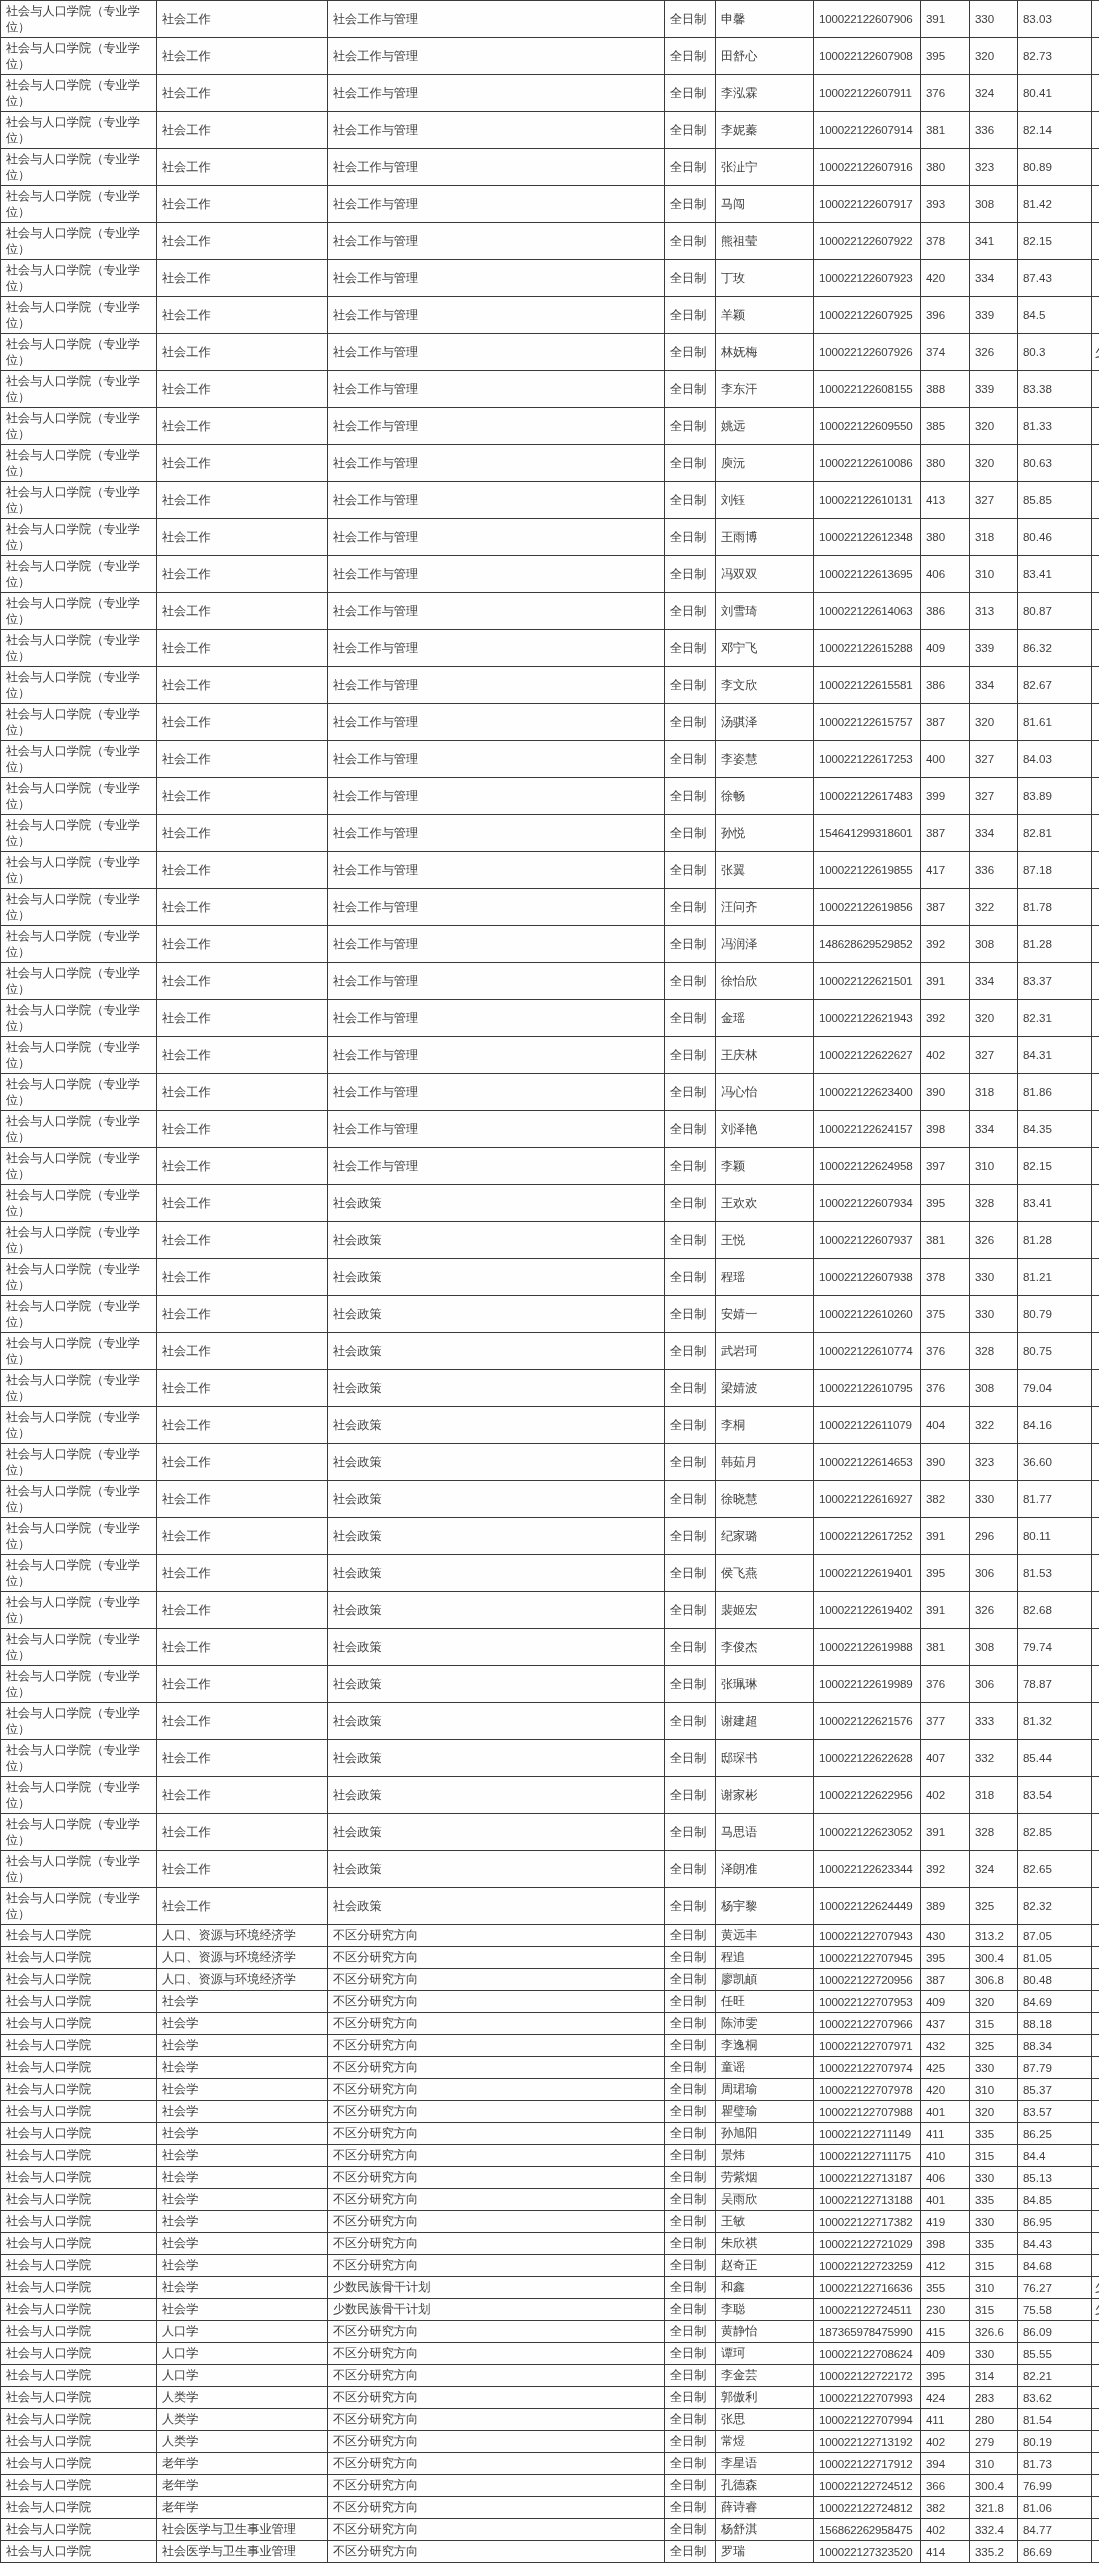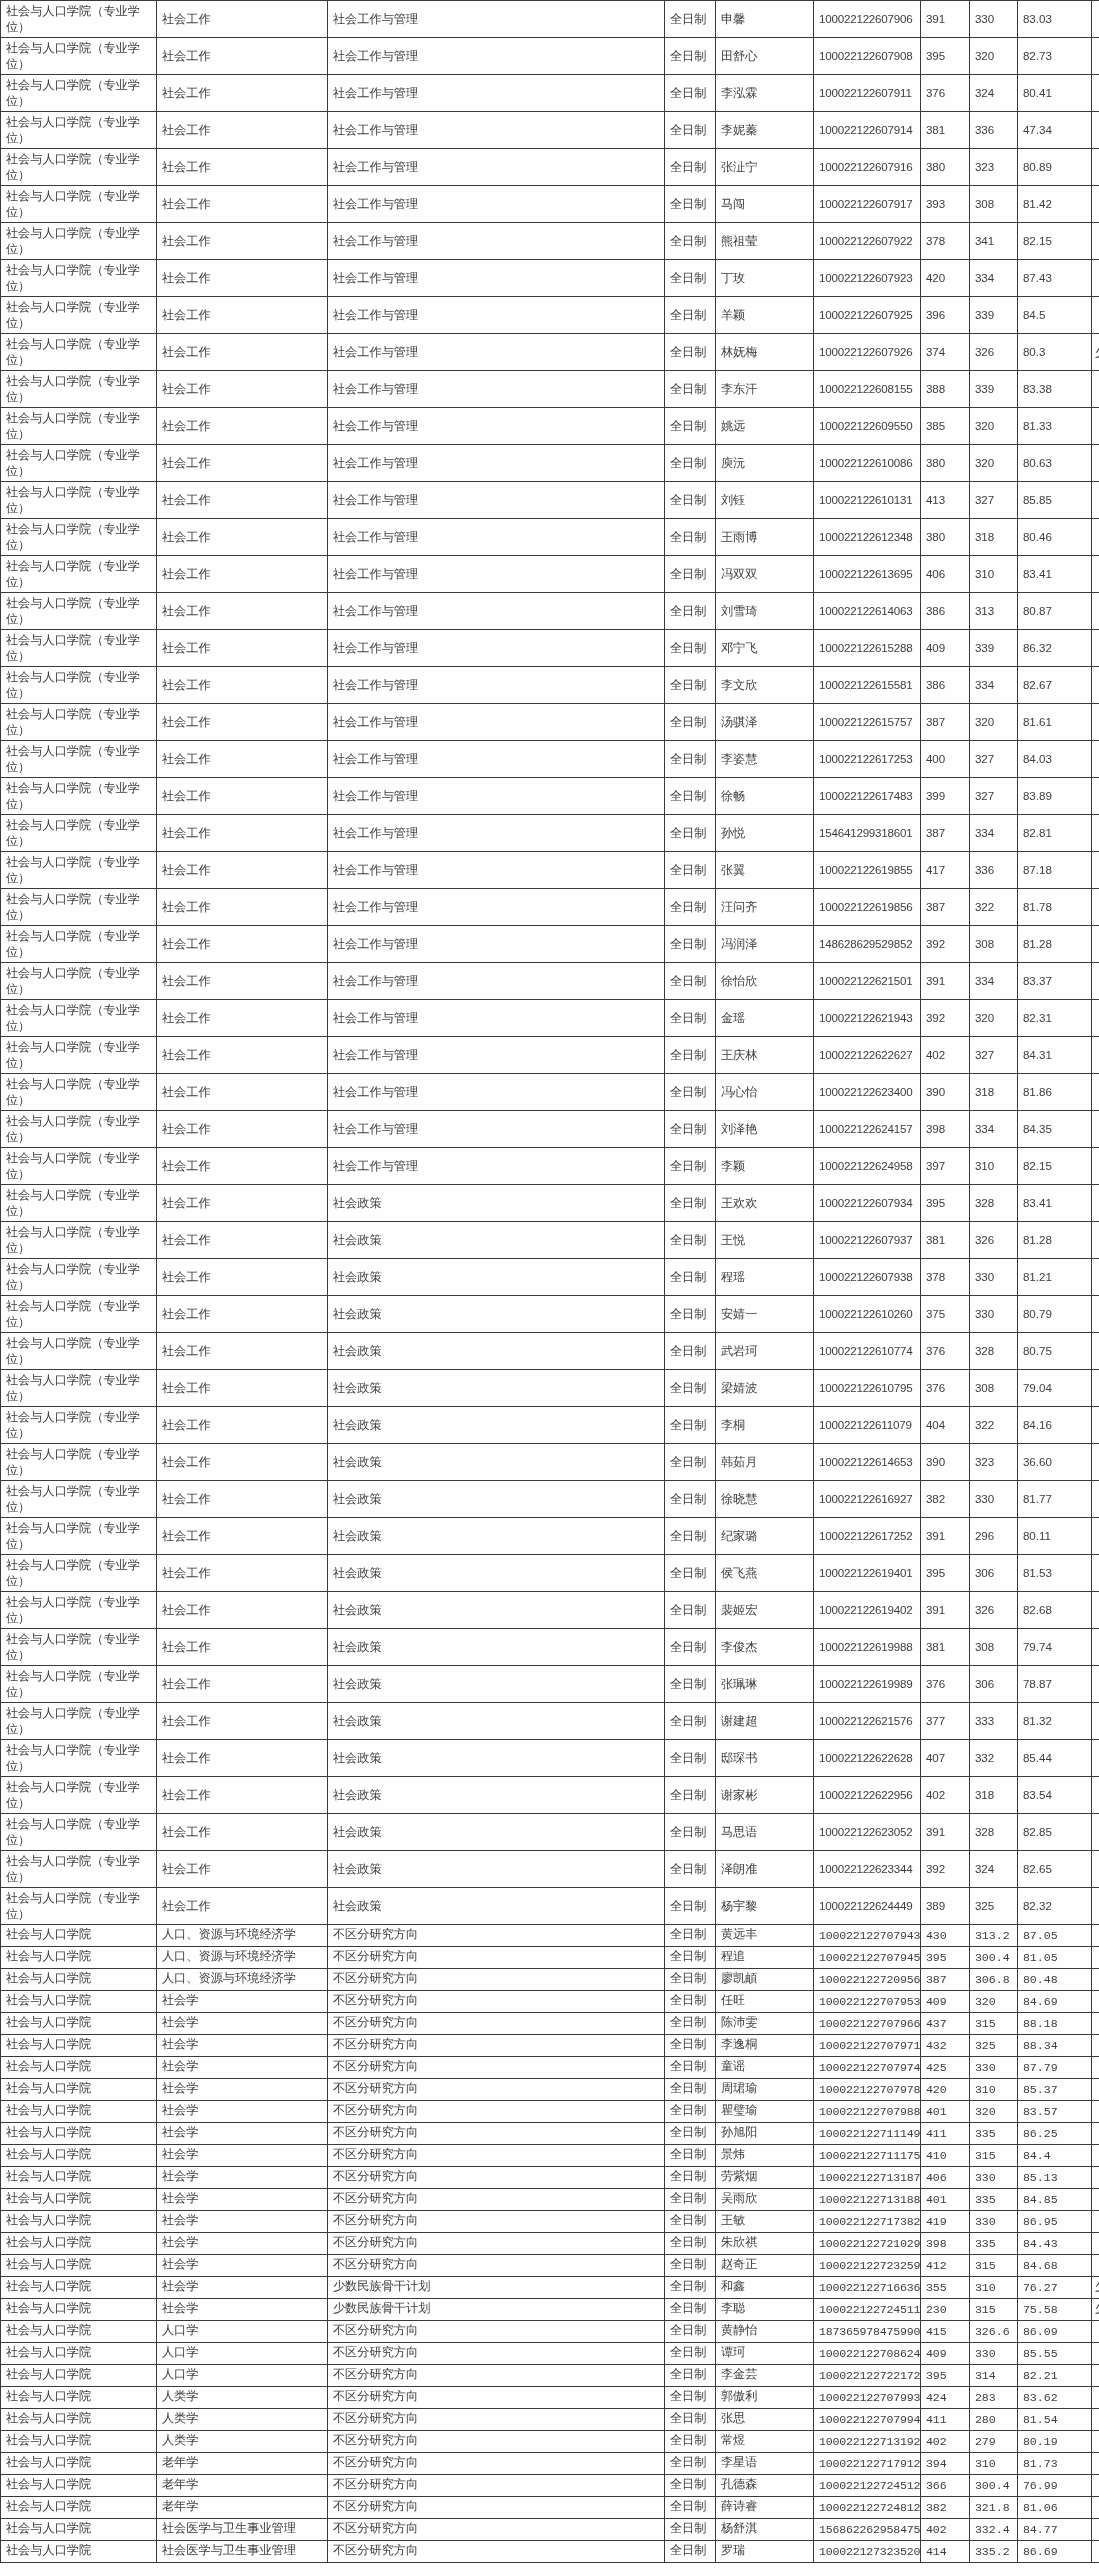--- a/index.html
+++ b/index.html
@@ -9,21 +9,21 @@
     border:0.6px solid #3a3a3a;
     padding:1.2px 4.9px;
     font-size:12.2px;
     color:#3e3e3e;
     vertical-align:middle;
     overflow:hidden;
     line-height:1.35;
     word-break:break-all;
   }
   tr.tall{height:37px;margin-top:28px;}
-  tr.short{height:22px;font-family:Liberation Mono, monospace;}
+  tr.short{height:22px;}
   td.c-mode,td.c-name,td.c-dir,td.c-major{white-space:nowrap;}
   td.c-id{font-size:11.6px;letter-spacing:-0.2px;white-space:nowrap;}
   td.c-num{font-size:11.6px;white-space:nowrap;}
   td.c-remark{
     padding:1.2px 0 1.2px 3.1px;
     border-right:none;
     white-space:nowrap;
     overflow:hidden;
     font-size:12.2px;
   }
@@ -83,21 +83,21 @@
       </tr>
       <tr class="tall">
         <td class="c-college">社会与人口学院（专业学位）</td>
         <td class="c-major">社会工作</td>
         <td class="c-dir">社会工作与管理</td>
         <td class="c-mode">全日制</td>
         <td class="c-name">李妮蓁</td>
         <td class="c-id">100022122607914</td>
         <td class="c-num">381</td>
         <td class="c-num">336</td>
-        <td class="c-num">47.34</td>
+        <td class="c-num">82.14</td>
         <td class="c-remark"></td>
       </tr>
       <tr class="tall">
         <td class="c-college">社会与人口学院（专业学位）</td>
         <td class="c-major">社会工作</td>
         <td class="c-dir">社会工作与管理</td>
         <td class="c-mode">全日制</td>
         <td class="c-name">张沚宁</td>
         <td class="c-id">100022122607916</td>
         <td class="c-num">380</td>

